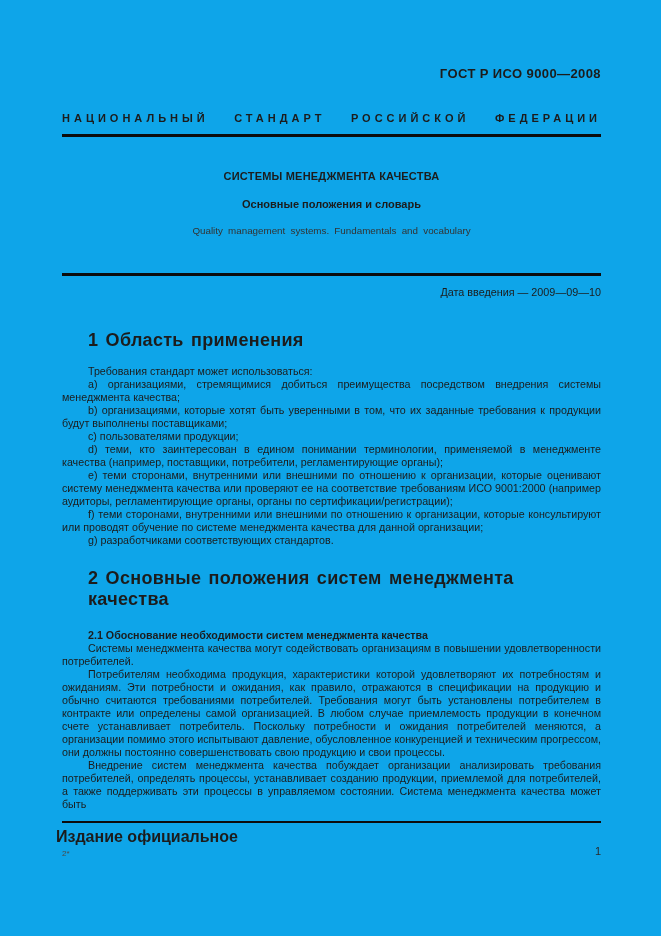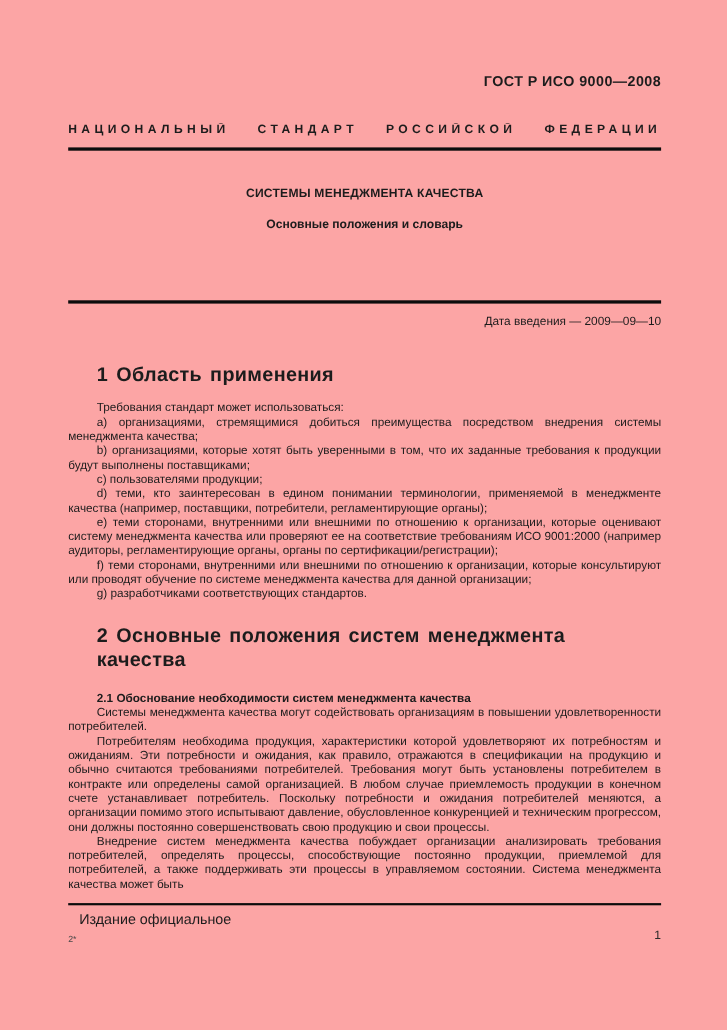--- a/index.html
+++ b/index.html
@@ -4,21 +4,21 @@
 <style>
   html, body {
     margin: 0;
     padding: 0;
     background: #ffffff;
   }
   .page {
     position: relative;
     width: 661px;
     height: 936px;
-    background: #fca5a5;
+    background: #0ea5e9;
     font-family: "Liberation Sans", sans-serif;
     color: #1c1c1c;
     overflow: hidden;
   }
   
   .doc-code {
     position: absolute;
     top: 66px;
     right: 60px;
     font-size: 13px;
@@ -115,23 +115,23 @@
     margin: 0;
   }
   .para-bold {
     font-weight: bold;
   }
 
   
   .edition-note {
     position: absolute;
     top: 828px;
-    left: 72px;
-    font-size: 13px;
-    font-weight: normal;
+    left: 56px;
+    font-size: 16px;
+    font-weight: bold;
   }
   .sig-mark {
     position: absolute;
     top: 849px;
     left: 62px;
     font-size: 8px;
     color: #4a4a4a;
   }
   .page-num {
     position: absolute;
@@ -145,41 +145,42 @@
 <body>
 
 <div class="page">
 
   <div class="doc-code">ГОСТ Р ИСО 9000—2008</div>
   <div class="nat-std">НАЦИОНАЛЬНЫЙ СТАНДАРТ РОССИЙСКОЙ ФЕДЕРАЦИИ</div>
   <div class="rule rule-head"></div>
 
   <div class="title-main">СИСТЕМЫ МЕНЕДЖМЕНТА КАЧЕСТВА</div>
   <div class="title-sub">Основные положения и словарь</div>
+  <div class="title-en">Quality management systems. Fundamentals and vocabulary</div>
 
   <div class="rule rule-date"></div>
   <div class="intro-date">Дата введения — 2009—09—10</div>
 
   <div class="main">
     <h2 class="h-section">1  Область применения</h2>
 
     <p class="para">Требования стандарт может использоваться:</p>
     <p class="para">a) организациями, стремящимися добиться преимущества посредством внедрения системы менеджмента качества;</p>
     <p class="para">b) организациями, которые хотят быть уверенными в том, что их заданные требования к продукции будут выполнены поставщиками;</p>
     <p class="para">c) пользователями продукции;</p>
     <p class="para">d) теми, кто заинтересован в едином понимании терминологии, применяемой в менеджменте качества (например, поставщики, потребители, регламентирующие органы);</p>
     <p class="para">e) теми сторонами, внутренними или внешними по отношению к организации, которые оценивают систему менеджмента качества или проверяют ее на соответствие требованиям ИСО 9001:2000 (например аудиторы, регламентирующие органы, органы по сертификации/регистрации);</p>
     <p class="para">f) теми сторонами, внутренними или внешними по отношению к организации, которые консультируют или проводят обучение по системе менеджмента качества для данной организации;</p>
     <p class="para">g) разработчиками соответствующих стандартов.</p>
 
     <h2 class="h-section h-section-2">2  Основные положения систем менеджмента качества</h2>
     <p class="para para-bold">2.1 Обоснование необходимости систем менеджмента качества</p>
     <p class="para">Системы менеджмента качества могут содействовать организациям в повышении удовлетворенности потребителей.</p>
     <p class="para">Потребителям необходима продукция, характеристики которой удовлетворяют их потребностям и ожиданиям. Эти потребности и ожидания, как правило, отражаются в спецификации на продукцию и обычно считаются требованиями потребителей. Требования могут быть установлены потребителем в контракте или определены самой организацией. В любом случае приемлемость продукции в конечном счете устанавливает потребитель. Поскольку потребности и ожидания потребителей меняются, а организации помимо этого испытывают давление, обусловленное конкуренцией и техническим прогрессом, они должны постоянно совершенствовать свою продукцию и свои процессы.</p>
-    <p class="para">Внедрение систем менеджмента качества побуждает организации анализировать требования потребителей, определять процессы, способствующие постоянно продукции, приемлемой для потребителей, а также поддерживать эти процессы в управляемом состоянии. Система менеджмента качества может быть</p>
+    <p class="para">Внедрение систем менеджмента качества побуждает организации анализировать требования потребителей, определять процессы, устанавливает созданию продукции, приемлемой для потребителей, а также поддерживать эти процессы в управляемом состоянии. Система менеджмента качества может быть</p>
   </div>
 
   <div class="rule rule-foot"></div>
   <div class="edition-note">Издание официальное</div>
   <div class="sig-mark">2*</div>
   <div class="page-num">1</div>
 
 </div>
 
 </body></html>

